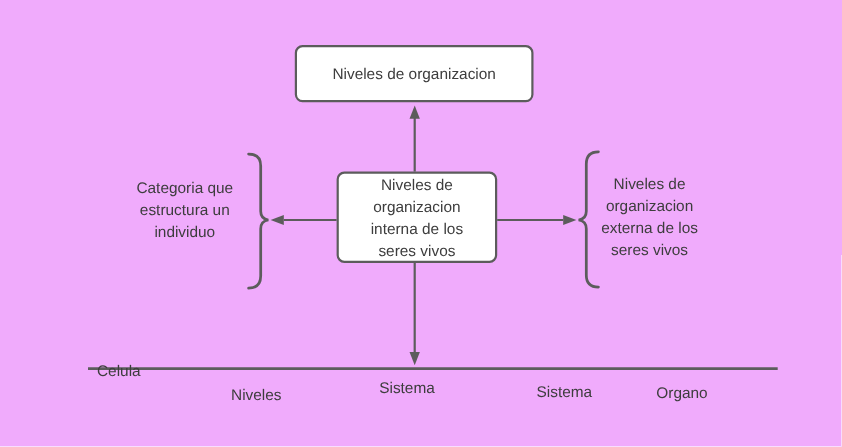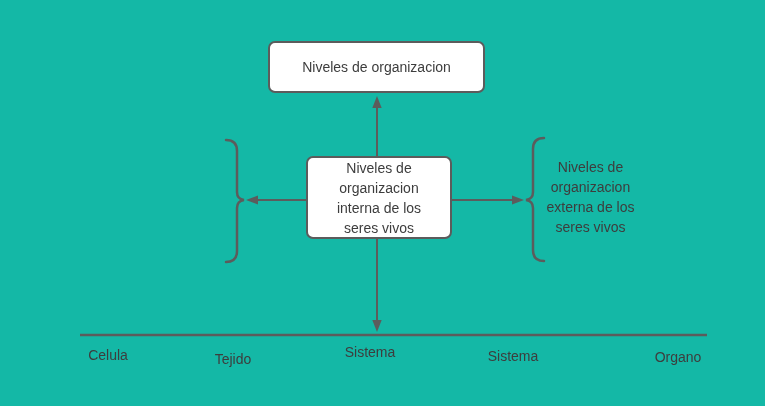--- a/index.html
+++ b/index.html
@@ -1,19 +1,19 @@
 <!DOCTYPE html>
 <html><head>
 <meta charset="utf-8">
 <style>
   html,body{margin:0;padding:0;background:#ffffff;}
   .canvas{
     position:relative;
     width:765px;height:406px;
-    background:#14b8a6;
+    background:#f0abfc;
     font-family:"Liberation Sans",sans-serif;
     color:#3d3d3d;
     overflow:hidden;
   }
   svg.connectors{position:absolute;left:0;top:0;width:765px;height:406px;}
   svg.connectors line, svg.connectors path{stroke:#5c5c5c;fill:none;}
   svg.connectors polygon{fill:#5c5c5c;stroke:none;}
   .node{
     position:absolute;
     box-sizing:border-box;
@@ -34,25 +34,25 @@
     white-space:pre-line;
   }
   .left-note{left:103px;top:160px;width:130px;}
   .right-note{left:528px;top:157px;width:125px;}
   .axis-label{
     position:absolute;
     font-size:14px;line-height:16px;
     transform:translateX(-50%);
     white-space:nowrap;
   }
-  .lbl-0{left:108px;top:347px;}
+  .lbl-0{left:108px;top:329px;}
   .lbl-1{left:233px;top:351px;}
   .lbl-2{left:370px;top:344px;}
   .lbl-3{left:513px;top:348px;}
-  .lbl-4{left:678px;top:349px;}
+  .lbl-4{left:620px;top:349px;}
 </style>
 </head>
 <body>
 
 <div class="canvas">
 
   <svg class="connectors" viewBox="0 0 765 406" xmlns="http://www.w3.org/2000/svg">
 
     <line x1="377" y1="156" x2="377" y2="107" stroke-width="2" stroke="#5c5c5c"></line>
     <polygon points="377,96 372.3,108 381.7,108" fill="#5c5c5c"></polygon>
@@ -77,25 +77,28 @@
     <span>Niveles de organizacion</span>
   </div>
 
   <div class="node center-box">
     <span class="multiline">Niveles de
 organizacion
 interna de los
 seres vivos</span>
   </div>
 
+  <div class="note left-note">Categoria que
+estructura un
+individuo</div>
 
   <div class="note right-note">Niveles de
 organizacion
 externa de los
 seres vivos</div>
 
   <span class="axis-label lbl-0">Celula</span>
-  <span class="axis-label lbl-1">Tejido</span>
+  <span class="axis-label lbl-1">Niveles</span>
   <span class="axis-label lbl-2">Sistema</span>
   <span class="axis-label lbl-3">Sistema</span>
   <span class="axis-label lbl-4">Organo</span>
 
 </div>
 
 </body></html>

